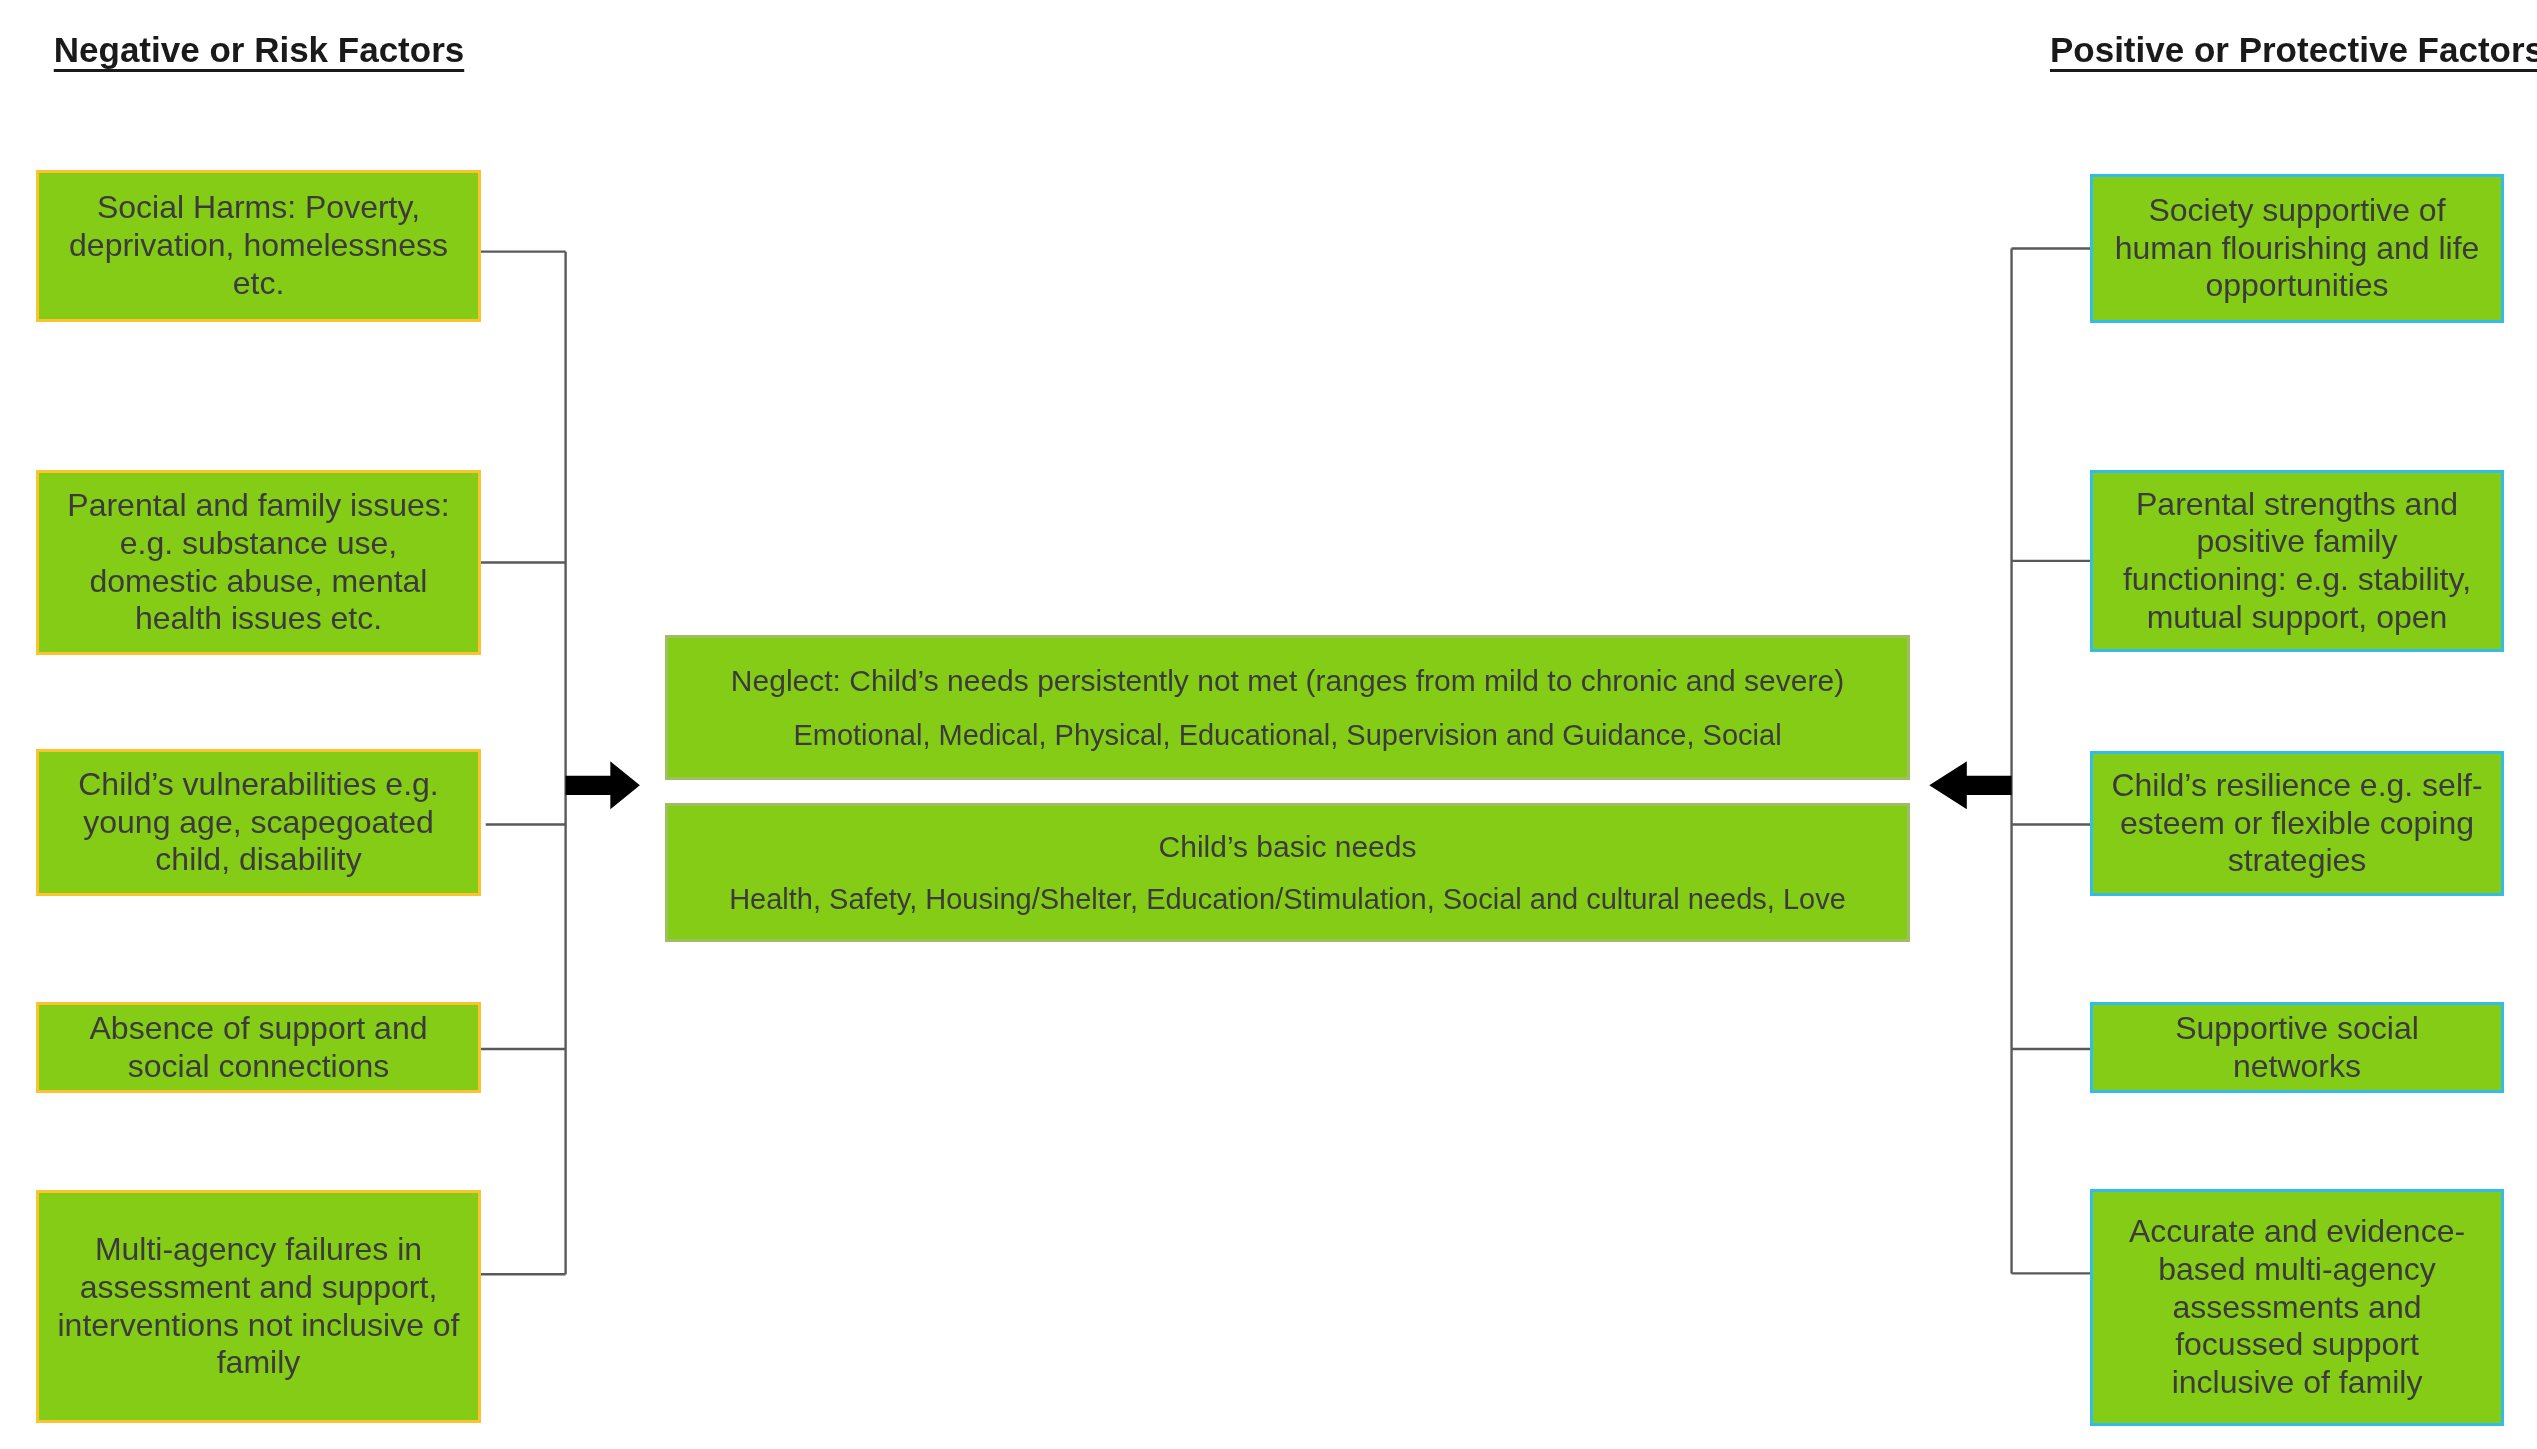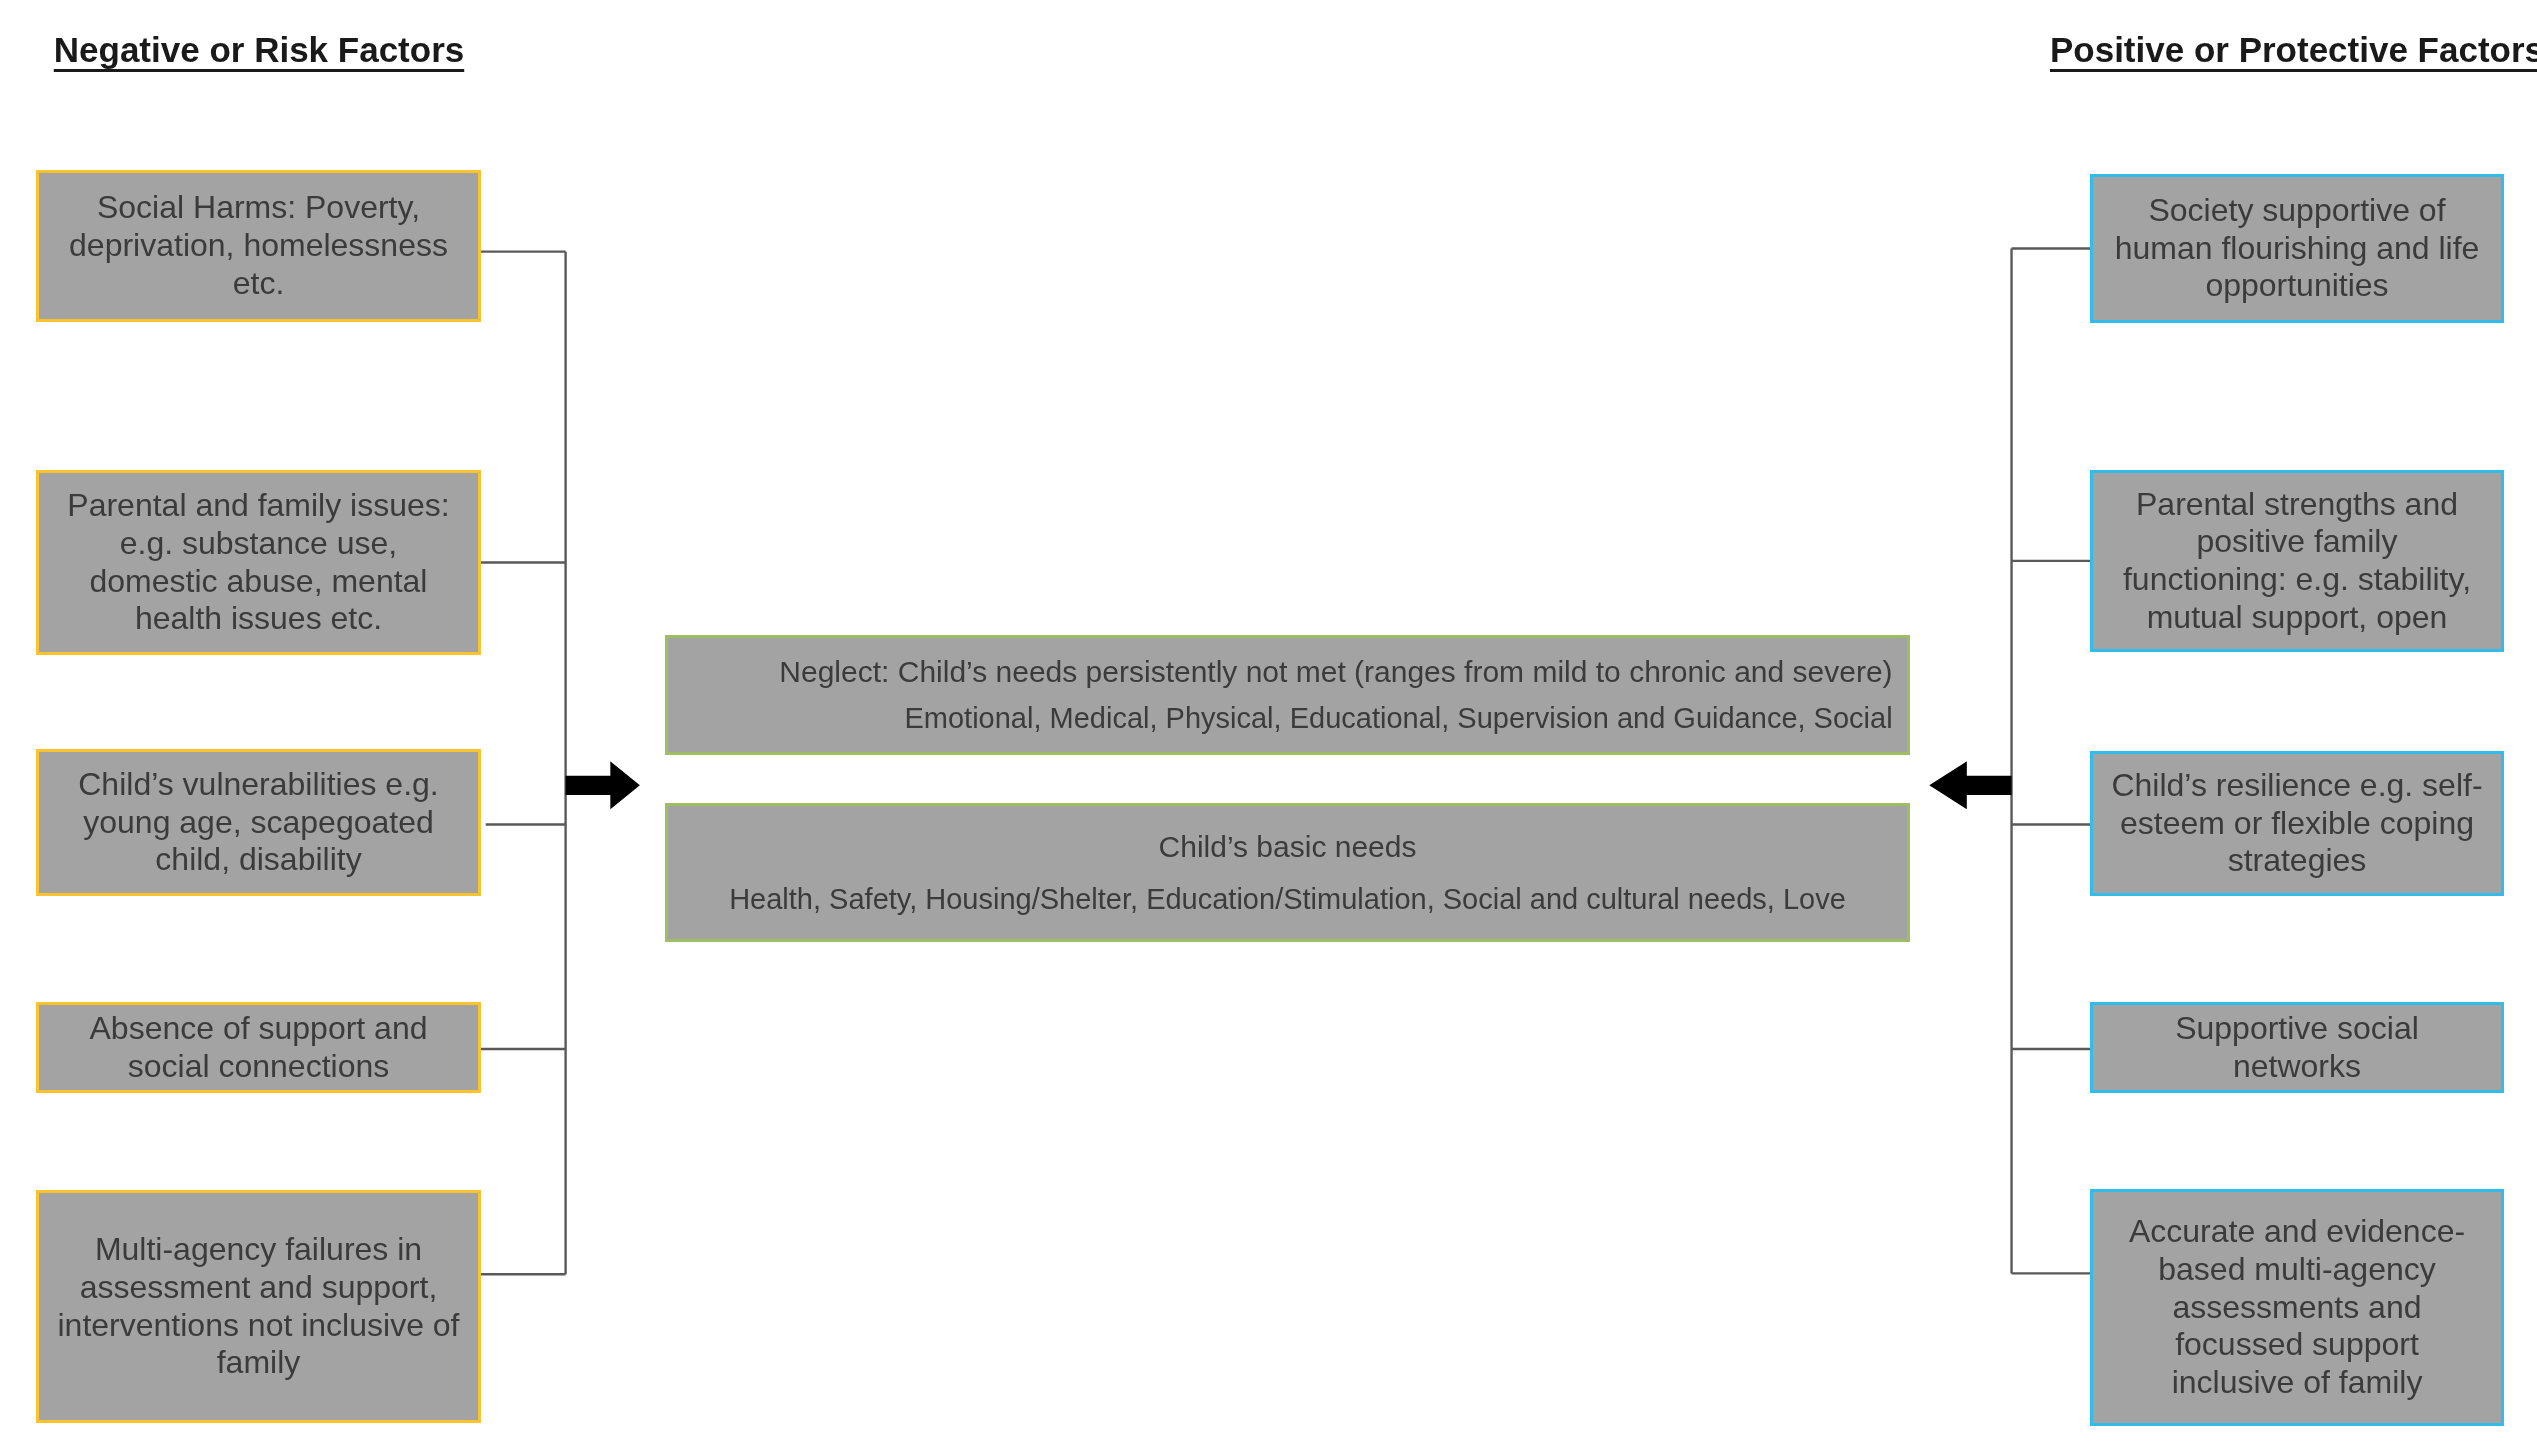--- a/index.html
+++ b/index.html
@@ -35,21 +35,21 @@
     color:var(--heading-text);
     text-decoration:underline;
     text-decoration-thickness:3.2px;
     text-underline-offset:7.2px;
     white-space:nowrap;
   }
   .heading.left{left:259px;}
   .heading.right{left:2297px;}
   .box{
     position:absolute;
-    background:#a3a3a3;
+    background:#84cc16;
     display:flex;
     align-items:center;
     justify-content:center;
     text-align:center;
     font-size:32px;
     line-height:1.18;
     padding:6.4px 17.6px;
   }
   .box.risk{
     left:36px;width:445px;
@@ -67,21 +67,21 @@
     padding:4.8px 14.4px;
   }
   .needs .needs-title{font-size:30px;white-space:nowrap;}
   .needs .needs-subtitle{font-size:29px;white-space:nowrap;}
   
   #risk-1{top:170px;height:152px;}
   #risk-2{top:470px;height:185px;}
   #risk-3{top:749px;height:147px;}
   #risk-4{top:1002px;height:91px;}
   #risk-5{top:1190px;height:233px;}
-  #needs-1{top:635px;height:120px;align-items:flex-end;}
+  #needs-1{top:635px;height:145px;}
   #needs-2{top:803px;height:139px;}
   #prot-1{top:174px;height:149px;}
   #prot-2{top:470px;height:182px;}
   #prot-3{top:751px;height:145px;}
   #prot-4{top:1002px;height:91px;text-align:center;}
   #prot-5{top:1189px;height:237px;}
 </style>
 </head>
 <body>
 

